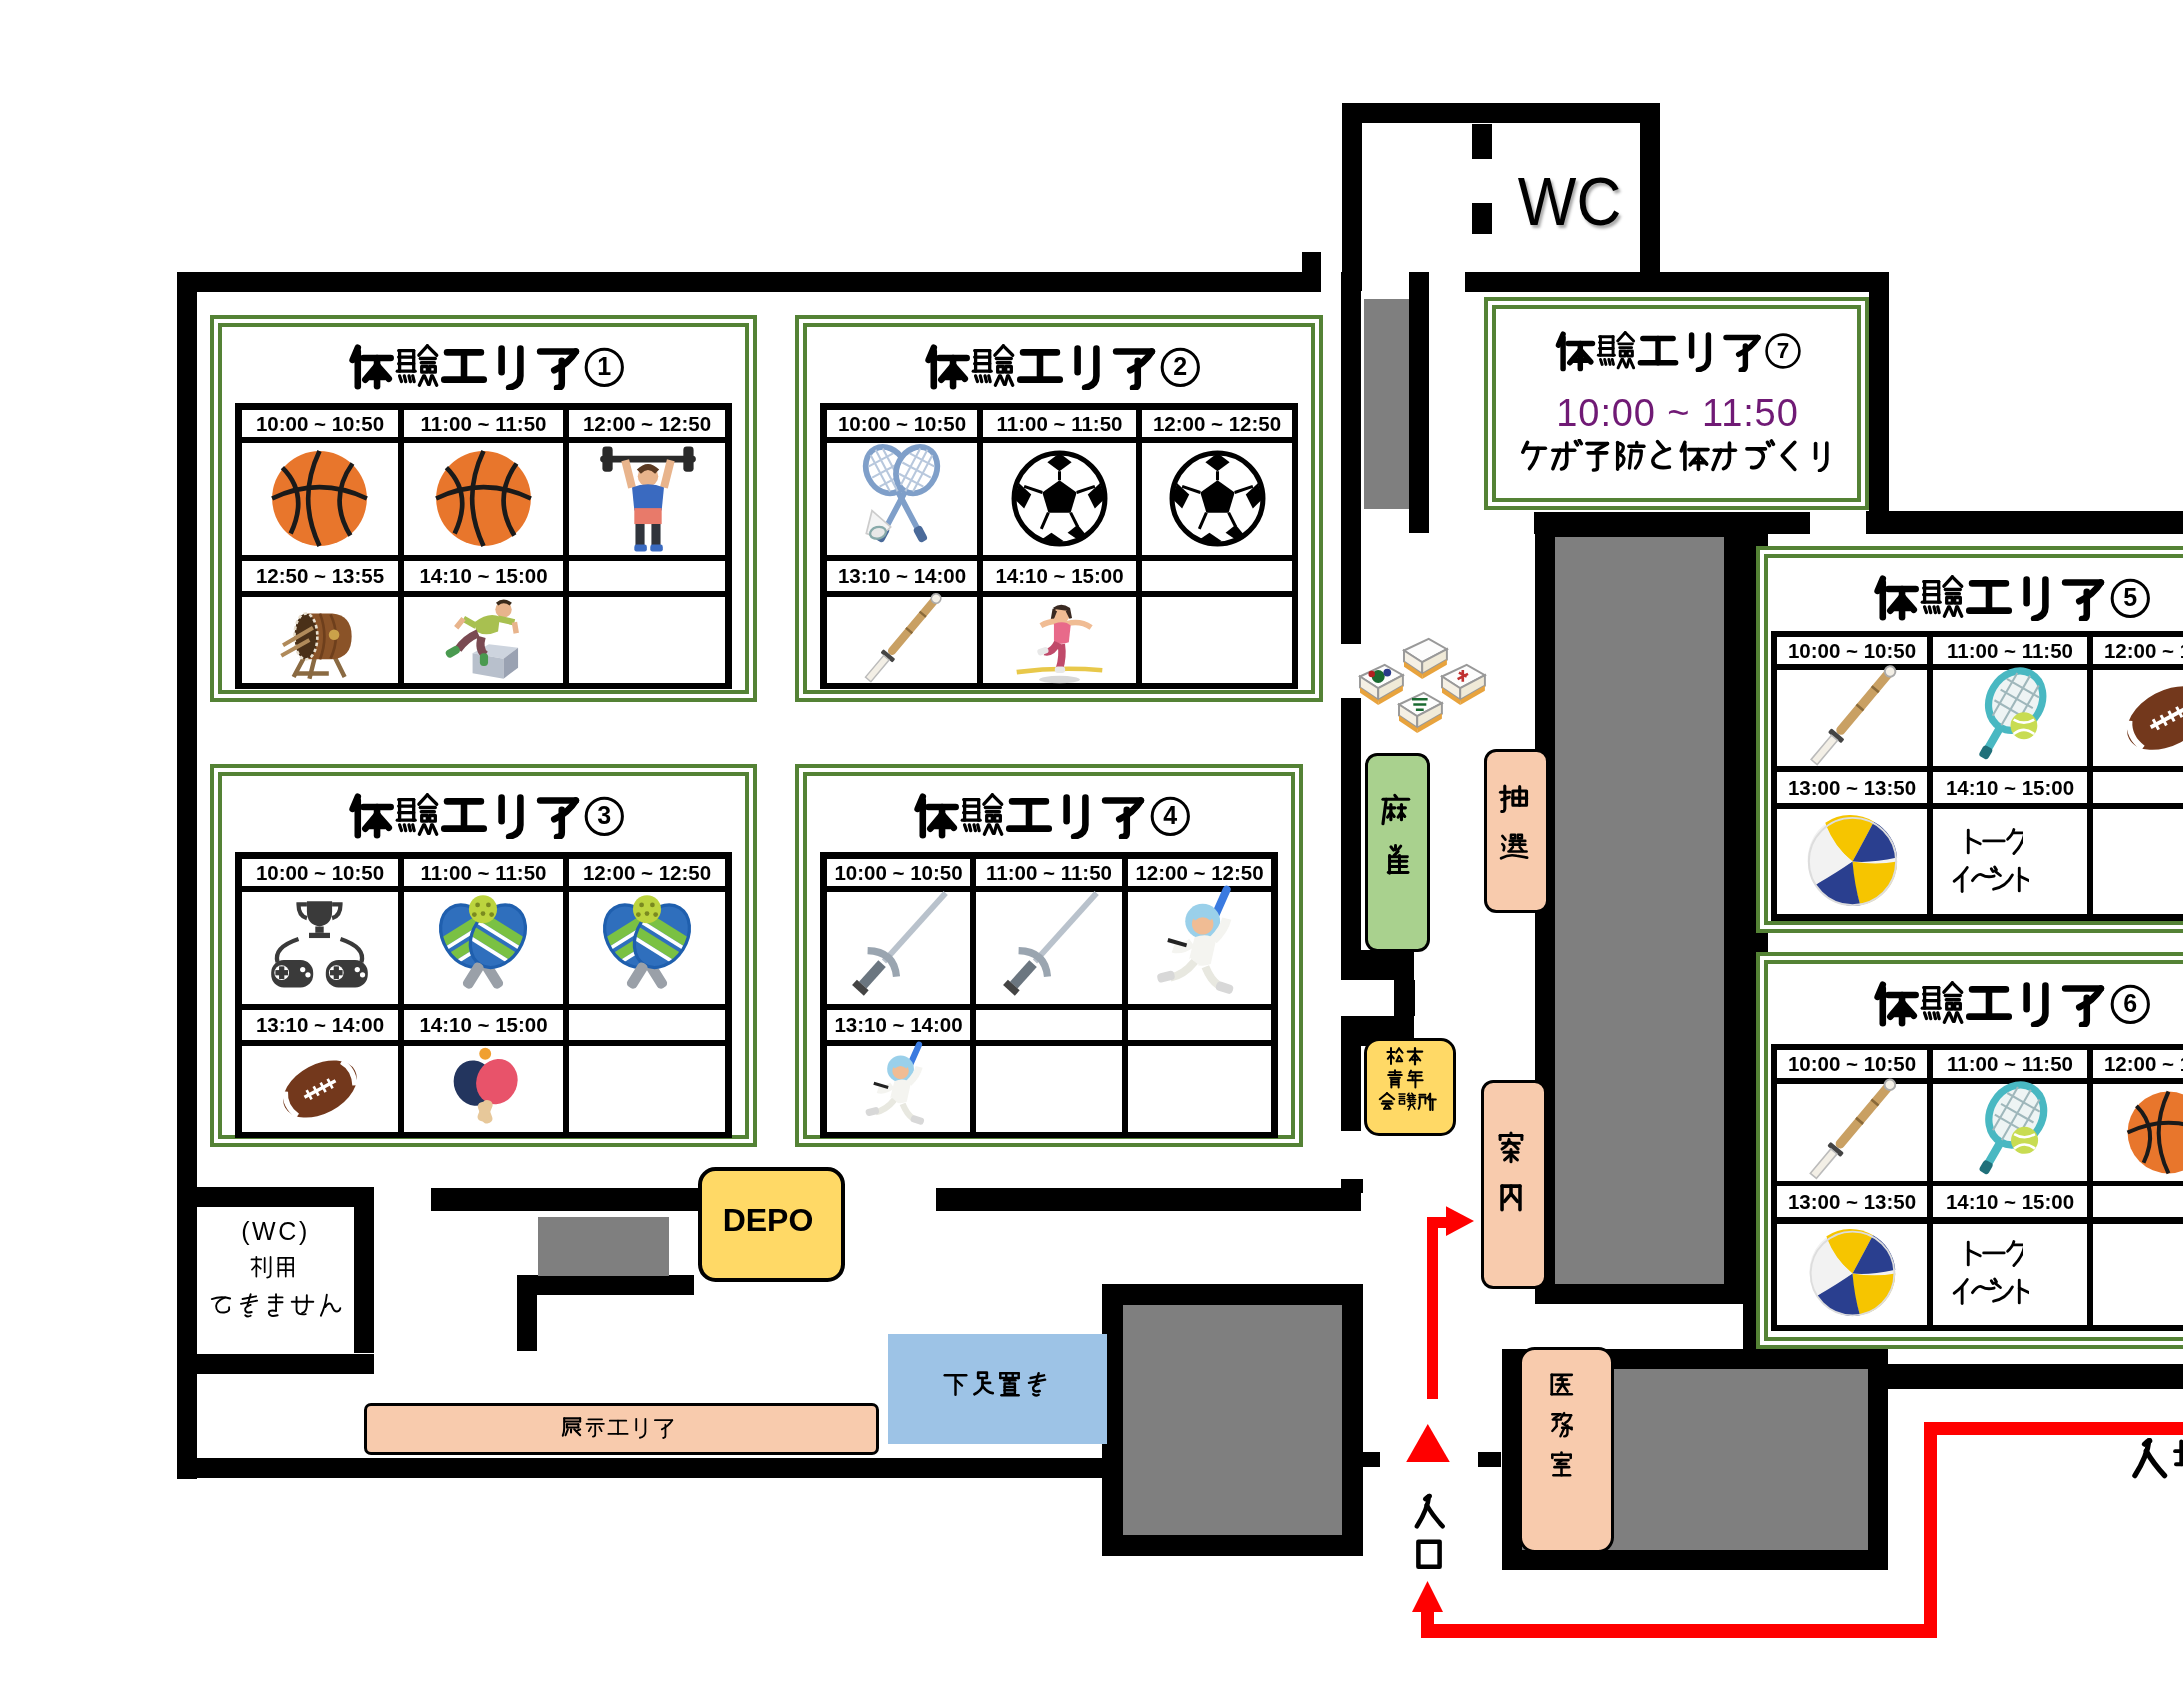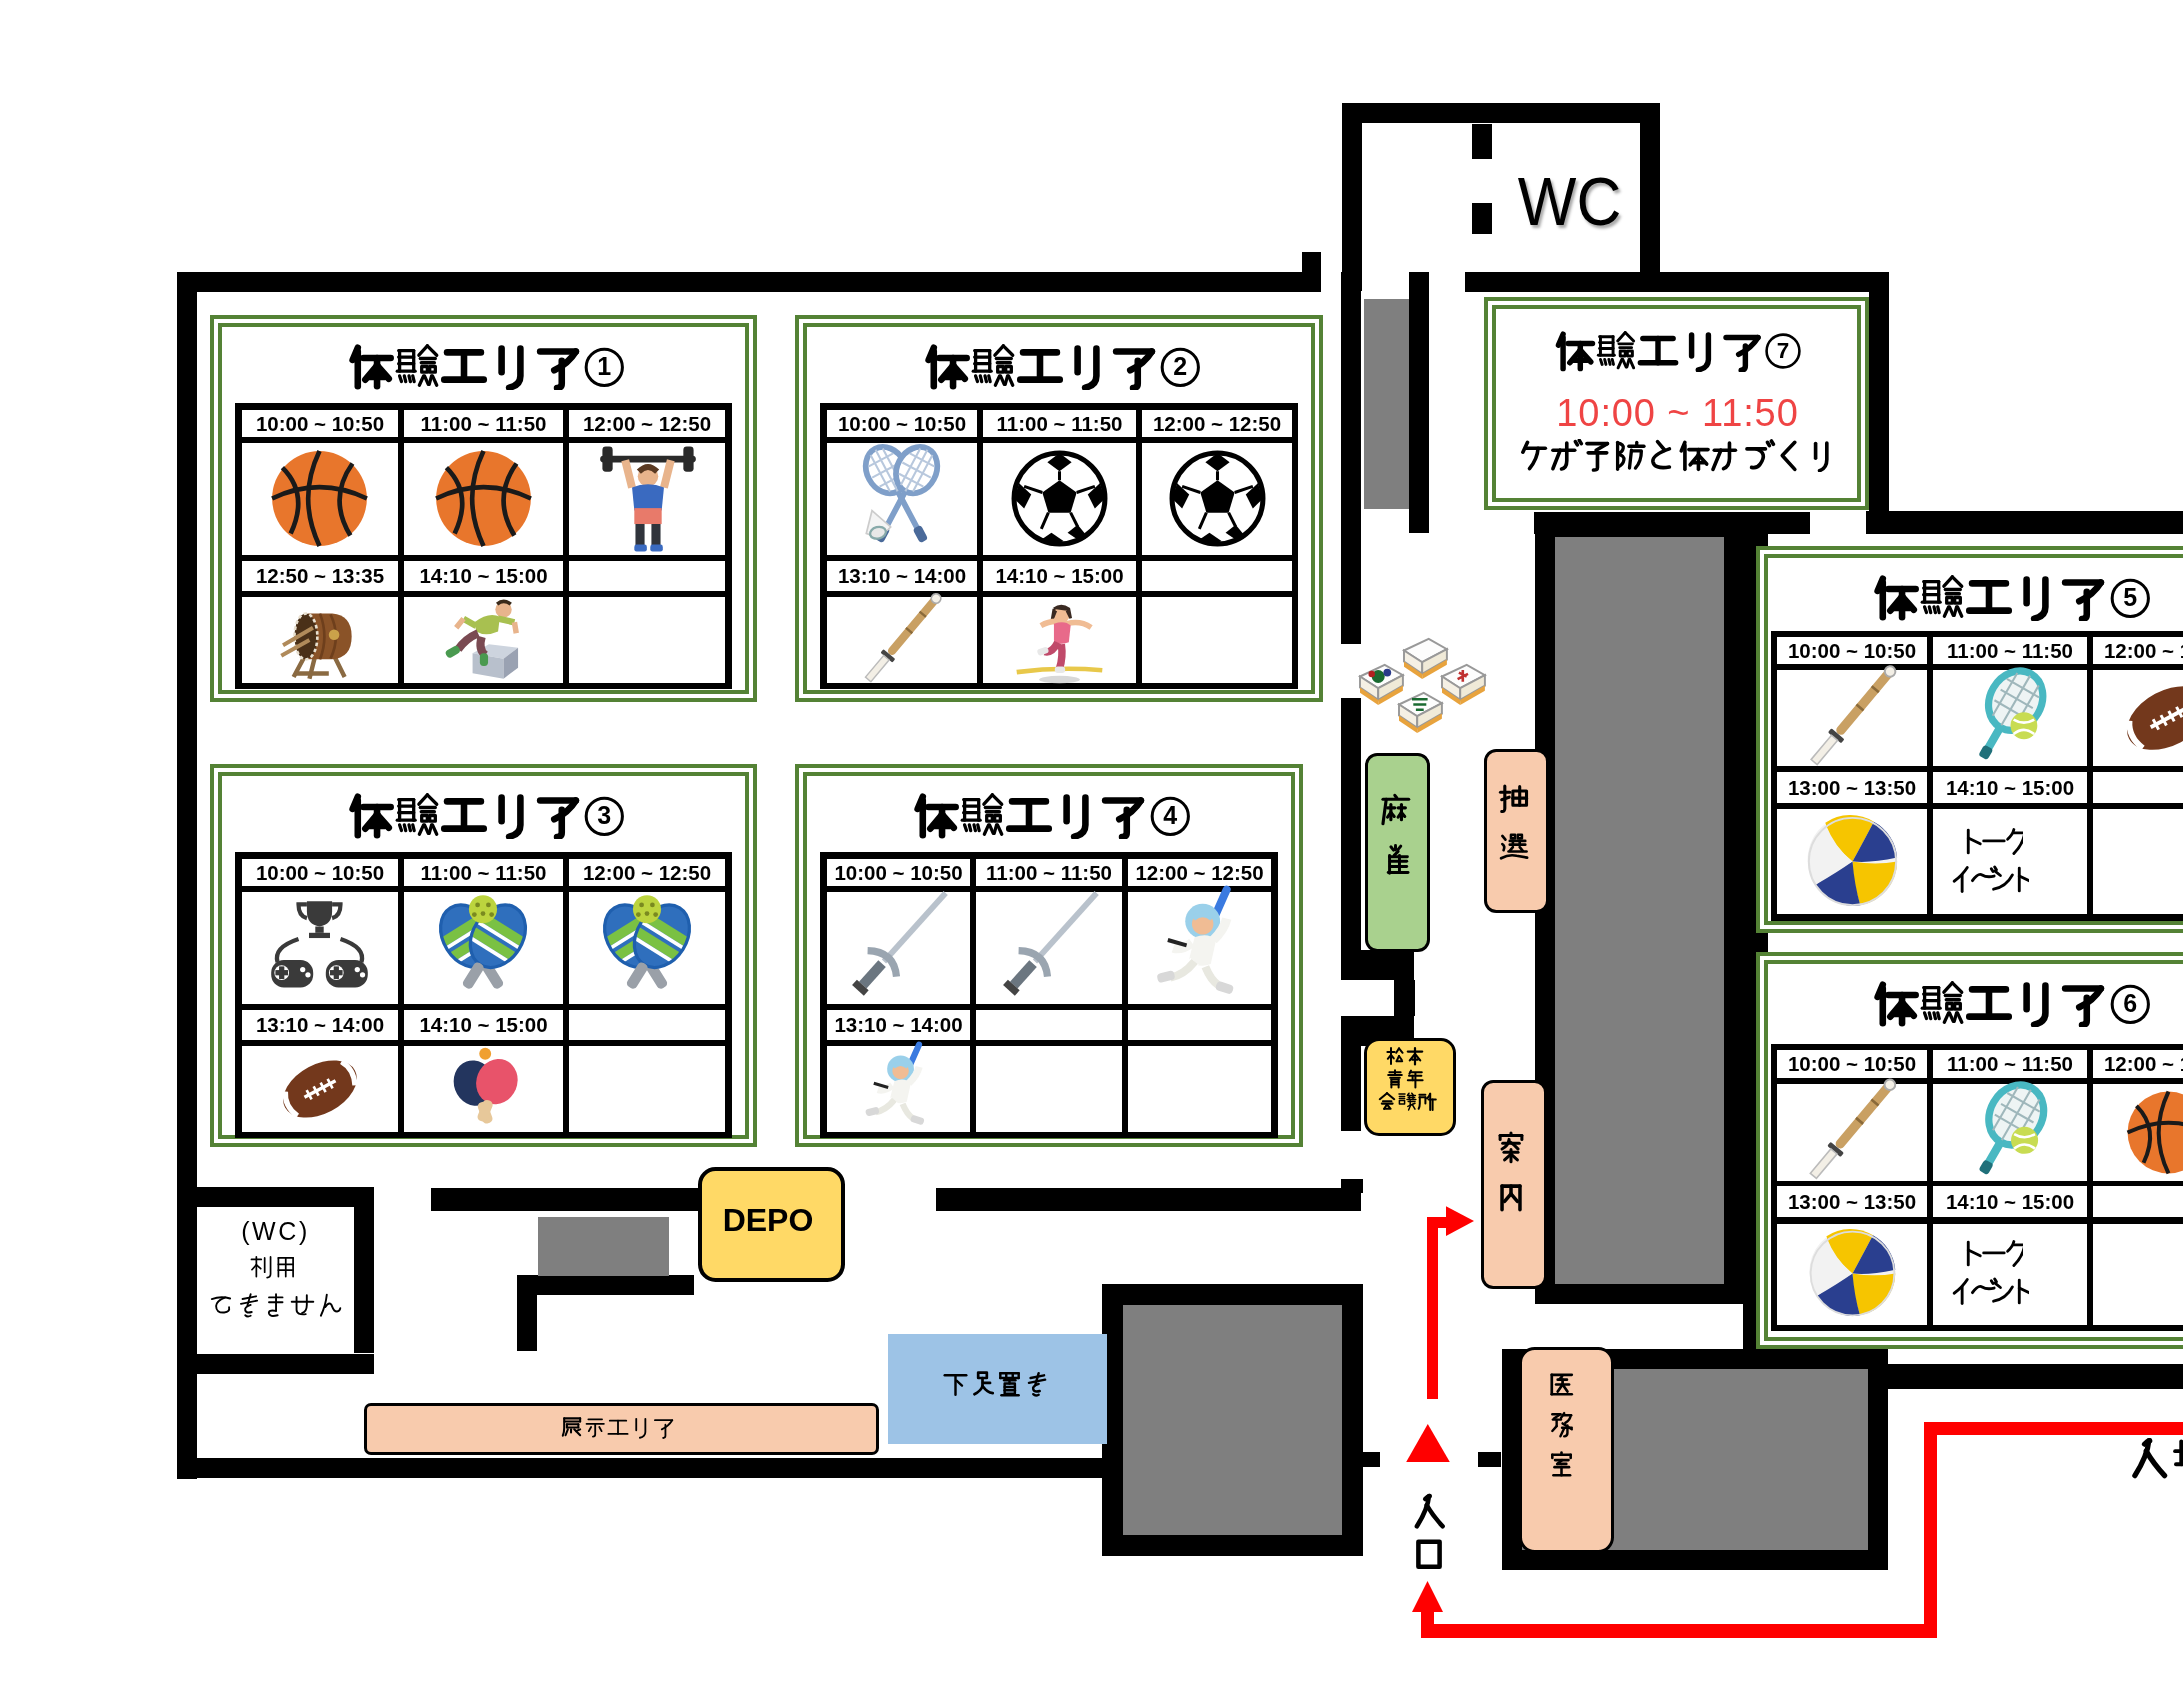--- a/index.html
+++ b/index.html
@@ -557,21 +557,21 @@
     <path d="M30 16 L36 40 M70 16 L64 40" stroke="#e8b48c" stroke-width="7"></path>
     <circle cx="50" cy="30" r="9" fill="#e8b48c"></circle>
     <path d="M42 26 Q50 18 58 26" stroke="#5a3a22" stroke-width="5" fill="none"></path>
     <path d="M36 40 Q50 34 64 40 L62 60 H38 Z" fill="#3a6ac0"></path>
     <rect x="38" y="58" width="24" height="14" fill="#e87a6a"></rect>
     <path d="M43 72 V92 M57 72 V92" stroke="#30343c" stroke-width="8"></path>
     <rect x="38" y="90" width="11" height="6" rx="2" fill="#3a6ac0"></rect>
     <rect x="52" y="90" width="11" height="6" rx="2" fill="#3a6ac0"></rect>
   </svg>
 <div style="position:absolute;left:242px;top:561px;width:156px;height:30px;background:#fff;"></div>
-<div style="position:absolute;left:242px;top:561px;width:156px;height:30px;display:flex;align-items:center;justify-content:center;font-family:Liberation Sans, sans-serif;font-size:20.5px;font-weight:700;color:#000;letter-spacing:0px;white-space:nowrap;">12:50 ~ 13:35</div>
+<div style="position:absolute;left:242px;top:561px;width:156px;height:30px;display:flex;align-items:center;justify-content:center;font-family:Liberation Sans, sans-serif;font-size:20.5px;font-weight:700;color:#000;letter-spacing:0px;white-space:nowrap;">12:50 ~ 13:55</div>
 <div style="position:absolute;left:404px;top:561px;width:159px;height:30px;background:#fff;"></div>
 <div style="position:absolute;left:404px;top:561px;width:159px;height:30px;display:flex;align-items:center;justify-content:center;font-family:Liberation Sans, sans-serif;font-size:20.5px;font-weight:700;color:#000;letter-spacing:0px;white-space:nowrap;">14:10 ~ 15:00</div>
 <div style="position:absolute;left:569px;top:561px;width:156px;height:30px;background:#fff;"></div>
 <div style="position:absolute;left:242px;top:597px;width:156px;height:86px;background:#fff;"></div>
 <svg style="position:absolute;left:276px;top:596px" width="88" height="88" viewBox="0 0 100 100">
     <path d="M34 66 L20 92 M44 70 L38 94 M66 68 L78 92" stroke="#8a6a42" stroke-width="5"></path>
     <path d="M22 88 H60" stroke="#8a6a42" stroke-width="5"></path>
     <path d="M36 20 H64 Q86 22 86 46 Q86 70 64 72 H36 Z" fill="#8a5328"></path>
     <path d="M50 20 Q60 46 50 72 M62 21 Q74 46 62 71" stroke="#6e3f1c" stroke-width="3" fill="none"></path>
     <ellipse cx="34" cy="46" rx="13" ry="26" fill="#4a3018" stroke="#e8e0d0" stroke-width="3" stroke-dasharray="4 3"></ellipse>
@@ -1059,21 +1059,21 @@
     <use href="#g_tai" x="0"></use>
     <use href="#g_ken" x="100"></use>
     <use href="#g_e" x="200"></use>
     <use href="#g_ri" x="300"></use>
     <use href="#g_a" x="400"></use>
   </svg>
 <svg style="position:absolute;left:1764px;top:330px" width="38" height="42" viewBox="0 0 88 96">
     <circle cx="44" cy="48" r="38" fill="none" stroke="#000" stroke-width="6"></circle>
     <text x="44" y="65" text-anchor="middle" font-family="Liberation Sans" font-size="52" font-weight="bold" fill="#000">7</text>
   </svg>
-<div style="position:absolute;left:1519px;top:388px;width:317px;height:50px;display:flex;align-items:center;justify-content:center;font-family:Liberation Sans, sans-serif;font-size:38px;font-weight:400;color:#ef4444;letter-spacing:0.9px;white-space:nowrap;">10:00 ~ 11:50</div>
+<div style="position:absolute;left:1519px;top:388px;width:317px;height:50px;display:flex;align-items:center;justify-content:center;font-family:Liberation Sans, sans-serif;font-size:38px;font-weight:400;color:#701a75;letter-spacing:0.9px;white-space:nowrap;">10:00 ~ 11:50</div>
 
 <svg style="position:absolute;left:1516px;top:439px" width="322" height="33" viewBox="0 0 970 100" fill="none" stroke="#000" stroke-width="11" stroke-linecap="round" stroke-linejoin="round">
     <use href="#g_ke" x="0"></use>
     <use href="#g_ga" x="97"></use>
     <use href="#g_yo" x="194"></use>
     <use href="#g_bou" x="291"></use>
     <use href="#g_to" x="388"></use>
     <use href="#g_tai" x="485"></use>
     <use href="#g_chikara" x="582"></use>
     <use href="#g_du" x="679"></use>

